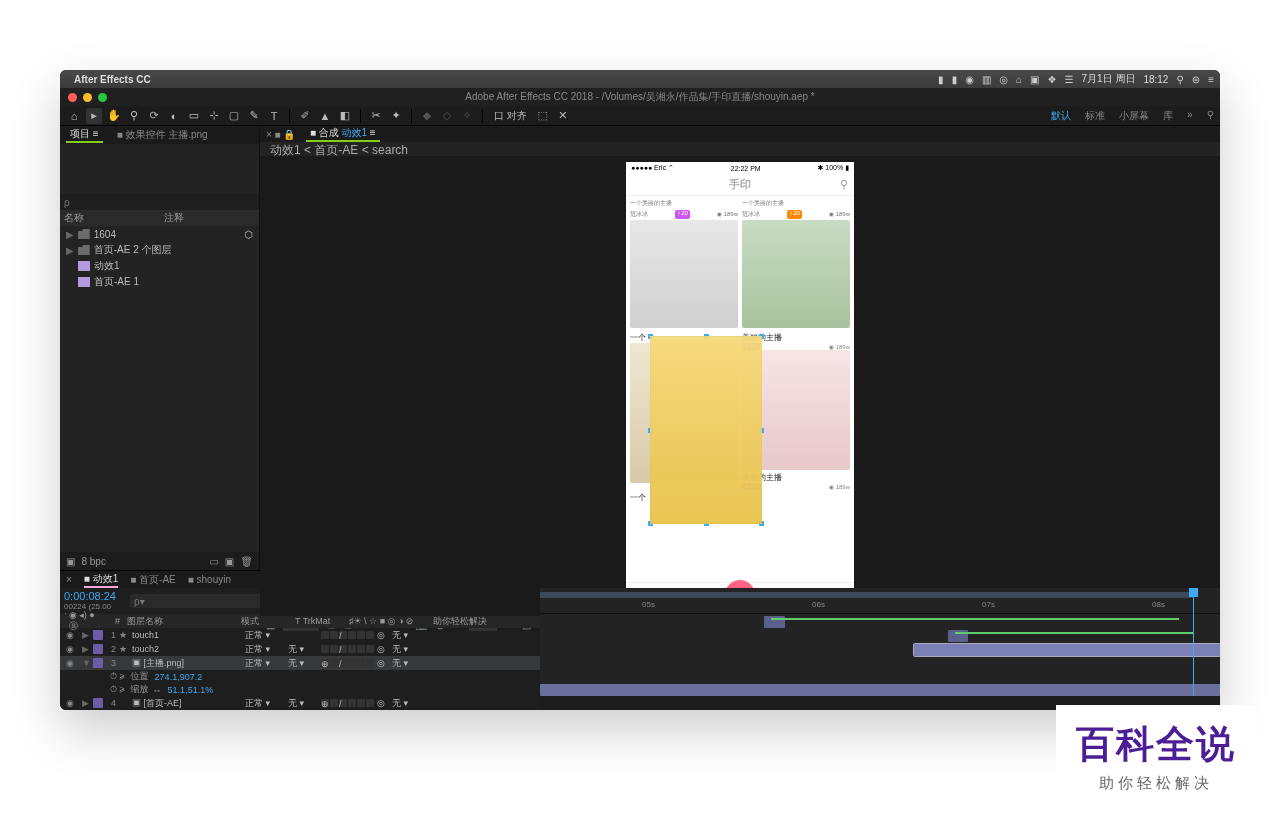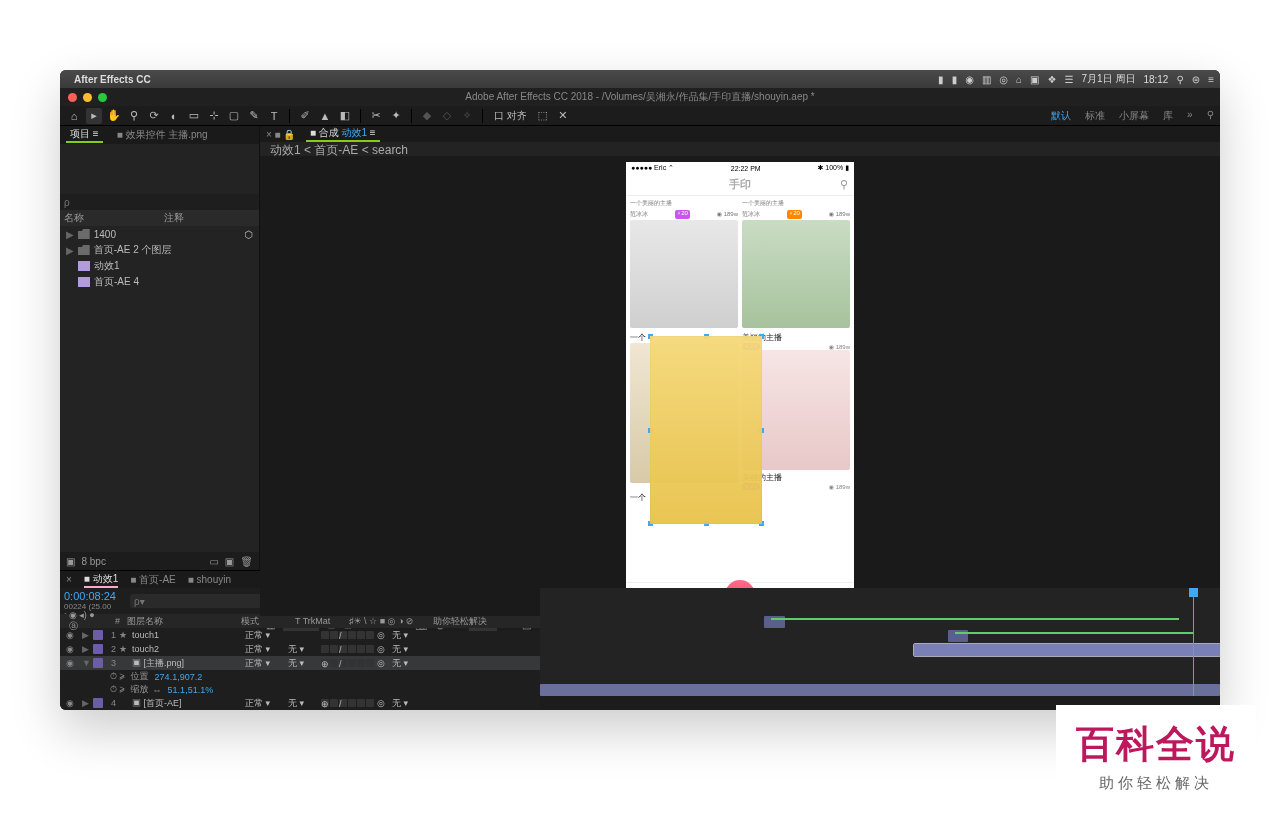--- a/index.html
+++ b/index.html
@@ -101,21 +101,21 @@
 .tl-right{flex:1;background:#232323;position:relative;}
 .tl-ruler{height:26px;border-bottom:1px solid #111;position:relative;}
 .tl-ruler .tick{position:absolute;top:12px;font-size:8px;color:#888;}
 .tl-cti{position:absolute;top:0;bottom:0;width:1px;background:#3fa9f5;}
 .tl-cti .head{position:absolute;top:0;left:-4px;width:9px;height:9px;background:#3fa9f5;}
 .tl-bar{position:absolute;height:12px;background:#5a5f8c;border-radius:1px;}
 .tl-bar.sel{background:#7a80b5;outline:1px solid #aab;}
 .tl-graph{height:14px;background:#1c1c1c;position:absolute;bottom:0;left:0;right:0;}
 
 .watermark{position:absolute;right:24px;bottom:30px;background:#fff;padding:14px 20px;text-align:center;}
-.watermark .t1{font-size:38px;font-weight:700;color:#be185d;letter-spacing:2px;}
+.watermark .t1{font-size:38px;font-weight:700;color:#4c1d95;letter-spacing:2px;}
 .watermark .t2{font-size:15px;color:#666;letter-spacing:4px;margin-top:4px;}
 </style>
 </head>
 <body>
 
 <div class="screenshot">
 
   <div class="macbar">
     <span class="apple"></span>
     <span class="app">After Effects CC</span>
@@ -195,35 +195,35 @@
         <input placeholder="ρ" style="">
       </div>
       <div class="cols">
         <span class="c1">名称</span>
         <span>注释</span>
       </div>
       <div class="items">
         <div class="item">
             <span class="tw">▶</span>
             <span class="ico ico-folder"></span>
-            <span>1400</span>
+            <span>1604</span>
             <span style="margin-left:auto;margin-right:6px">⬡</span>
           </div>
         <div class="item">
             <span class="tw">▶</span>
             <span class="ico ico-folder"></span>
             <span>首页-AE 2 个图层</span>
           </div>
         <div class="item" style="padding-left:18px">
             <span class="ico ico-comp"></span>
             <span>动效1</span>
           </div>
         <div class="item" style="padding-left:18px">
             <span class="ico ico-comp"></span>
-            <span>首页-AE 4</span>
+            <span>首页-AE 1</span>
           </div>
       </div>
       <div class="footer">
         <span>▣</span>
         <span>8 bpc</span>
         <span style="margin-left:auto">▭</span>
         <span>▣</span>
         <span>🗑</span>
       </div>
     </div>
@@ -487,20 +487,27 @@
                 <span></span>
                 <span></span>
                 <span></span>
               </span>
               <span style="width:12px">◎</span>
               <span class="par"><span>无</span> ▾</span>
             </div>
         </div>
       </div>
       <div class="tl-right">
+        <div class="tl-ruler">
+          <span class="tick" style="left:15%">05s</span>
+          <span class="tick" style="left:40%">06s</span>
+          <span class="tick" style="left:65%">07s</span>
+          <span class="tick" style="left:90%">08s</span>
+          <div style="position:absolute;left:0;right:4%;top:4px;height:6px;background:#3a4a5a"></div>
+        </div>
         <div class="tl-bar" style="top:28px;left:33%;width:3%"></div>
         <div class="tl-bar" style="top:42px;left:60%;width:3%"></div>
         <div class="tl-bar sel" style="top:56px;left:55%;width:45%"></div>
         <div class="tl-bar" style="top:96px;left:0;width:100%;background:#6a6f9c"></div>
 
         <div style="position:absolute;top:30px;left:34%;width:60%;height:2px;background:#61cc6b;"></div>
         <div style="position:absolute;top:44px;left:61%;width:35%;height:2px;background:#61cc6b;"></div>
         <div class="tl-cti" style="left:96%">
             <div class="head"></div>
           </div>

